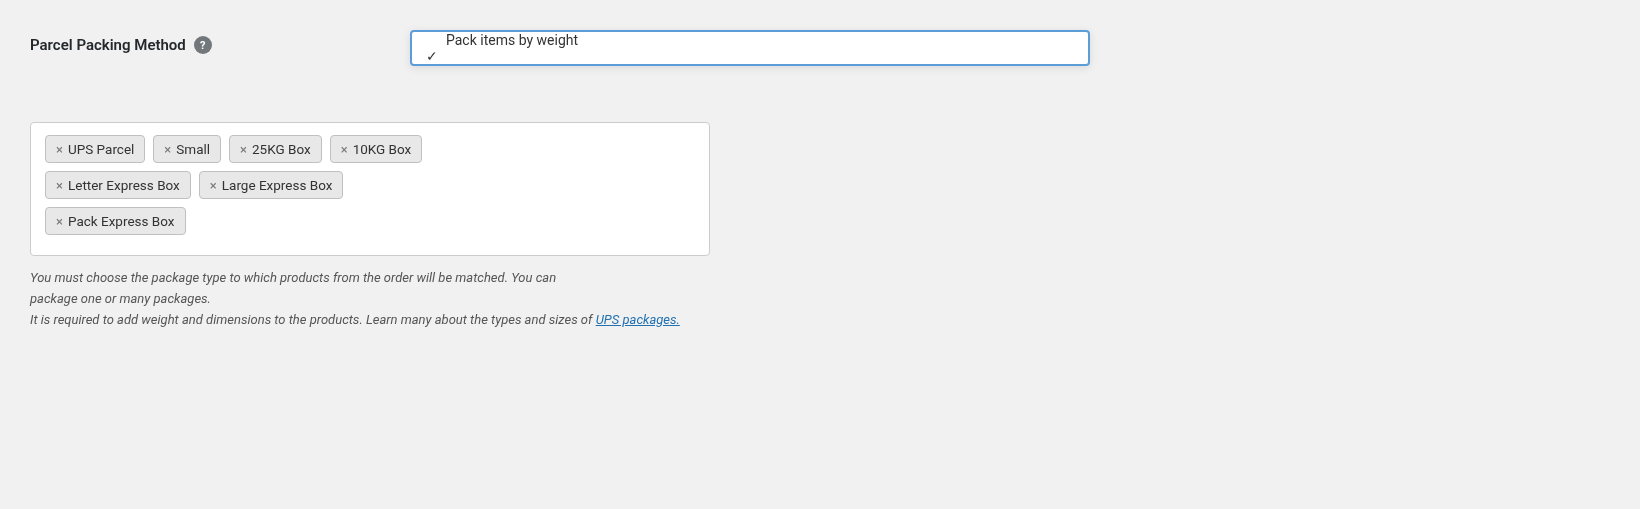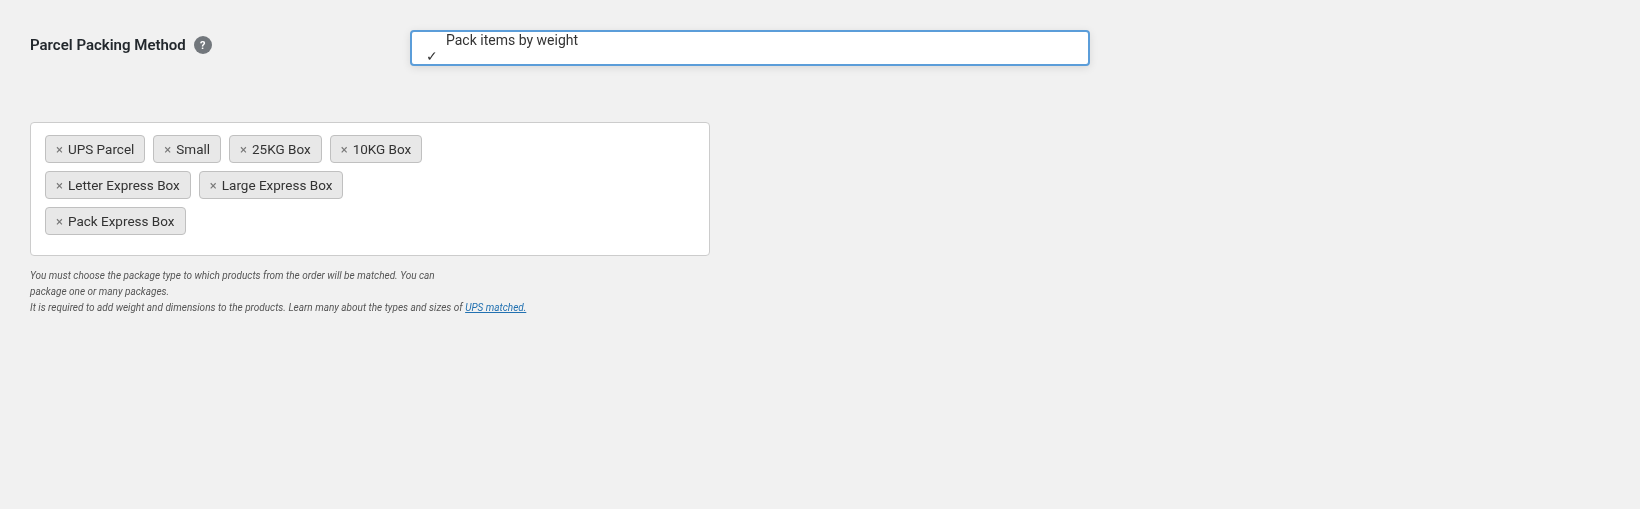--- a/index.html
+++ b/index.html
@@ -118,21 +118,21 @@
     .tag-remove {
       color: #777;
       font-size: 13px;
       cursor: pointer;
       line-height: 1;
     }
 
     
     .description-text {
       margin-top: 12px;
-      font-size: 10px;
+      font-size: 13px;
       color: #555;
       font-style: italic;
       line-height: 1.6;
       max-width: 680px;
     }
 
     .description-link {
       color: #2271b1;
       text-decoration: underline;
       cursor: pointer;
@@ -202,16 +202,16 @@
           <span>Pack Express Box</span>
         </span>
       </div>
 
     </div>
 
     <div class="description-text">
       <span>You must choose the package type to which products from the order will be matched. You can</span><br>
       <span>package one or many packages.</span><br>
       <span>It is required to add weight and dimensions to the products. Learn many about the types and sizes of</span>
-      <a class="description-link">UPS matched.</a>
+      <a class="description-link">UPS packages.</a>
     </div>
   </div>
 </div>
 
 </body></html>

